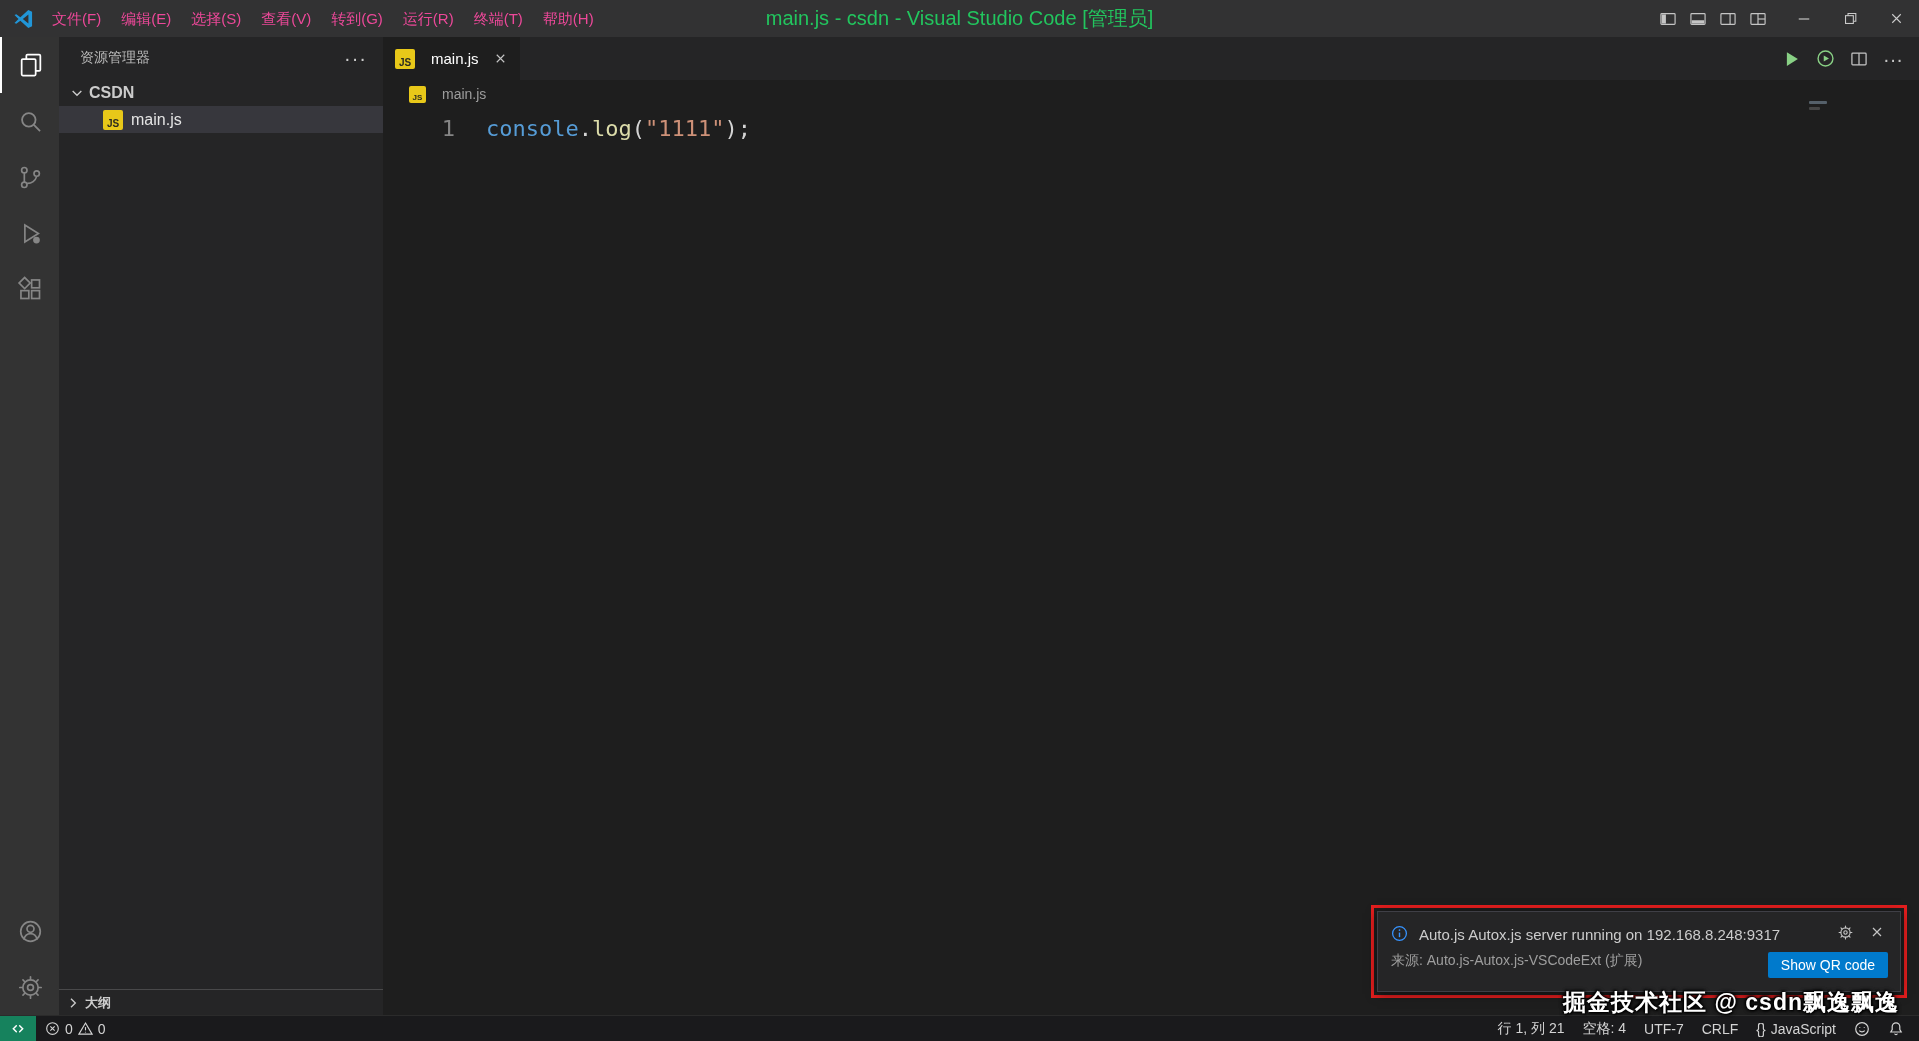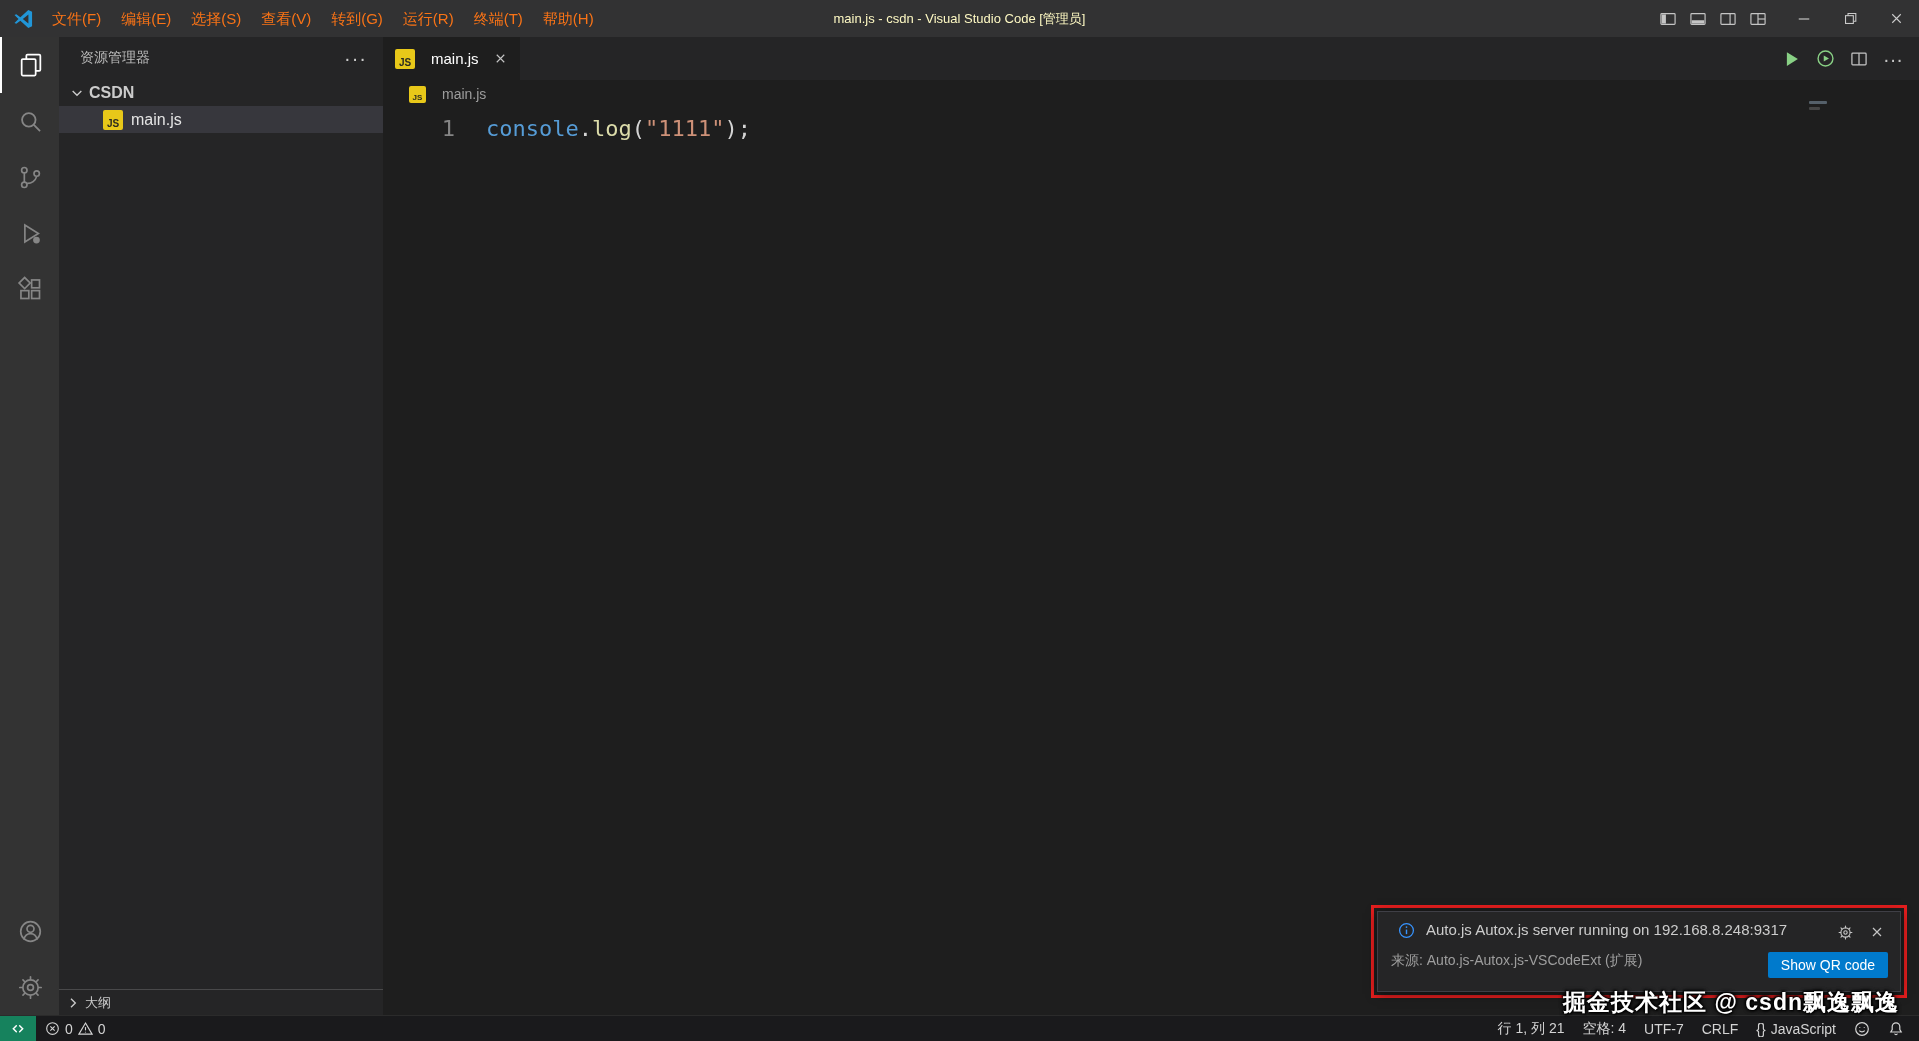--- a/index.html
+++ b/index.html
@@ -4,22 +4,22 @@
 <style>
   *{margin:0;padding:0;box-sizing:border-box;user-select:none}
   html,body{width:1919px;height:1041px;overflow:hidden;background:#1e1e1e;
     font-family:"Liberation Sans","DejaVu Sans",sans-serif;color:#ccc}
   svg{display:block}
 
   
   .titlebar{position:absolute;top:0;left:0;width:100%;height:37px;background:#323233;
     display:flex;align-items:center;z-index:20}
   .logo{width:22px;height:22px;margin:0 8px 0 12px;flex:none}
-  .menu-item{padding:0 10px;font-size:15px;color:#f97316;line-height:37px;white-space:nowrap}
-  .window-title{position:absolute;left:50%;transform:translateX(-50%);font-size:13px;color:#fef9c3;white-space:nowrap}
+  .menu-item{padding:0 10px;font-size:15px;color:#ec4899;line-height:37px;white-space:nowrap}
+  .window-title{position:absolute;left:50%;transform:translateX(-50%);font-size:20px;color:#22c55e;white-space:nowrap}
   .titlebar-controls{margin-left:auto;display:flex;align-items:center;height:100%}
   .layout-btn{width:30px;height:100%;display:flex;align-items:center;justify-content:center;color:#c5c5c5}
   .win-btn{width:46px;height:100%;display:flex;align-items:center;justify-content:center;color:#cccccc}
 
   
   .activitybar{position:absolute;top:37px;left:0;width:59px;bottom:26px;background:#333333;
     display:flex;flex-direction:column;z-index:5}
   .ab-item{width:59px;height:56px;display:flex;align-items:center;justify-content:center;
     color:#868686;border-left:2px solid transparent}
   .ab-item.active{color:#ffffff;border-left:2px solid #ffffff}
@@ -33,21 +33,21 @@
   .sb-dots{margin-left:auto;font-size:20px;color:#cccccc;letter-spacing:1px;line-height:10px}
   .tree-row{height:27px;flex:none;display:flex;align-items:center;font-size:16px;color:#cccccc}
   .tree-row.folder{padding-left:10px;font-weight:700}
   .tree-row.file{padding-left:44px;background:#37373d;color:#e4e4e4}
   .chev{color:#cccccc;margin-right:4px;flex:none}
   .js-badge{width:20px;height:20px;background:#e8c819;color:#2b2b20;font-weight:700;font-size:10px;
     display:flex;align-items:flex-end;justify-content:center;border-radius:2px;margin-right:8px;
     font-family:"Liberation Sans",sans-serif;padding-bottom:1px;flex:none}
   .sb-sections{margin-top:auto}
   .sb-section{height:26px;border-top:1px solid rgba(204,204,204,.22);display:flex;align-items:center;
-    padding-left:6px;font-size:13px;font-weight:400;color:#cccccc;background:#252526}
+    padding-left:6px;font-size:13px;font-weight:700;color:#cccccc;background:#252526}
 
   
   .editor{position:absolute;top:37px;left:383px;right:0;bottom:26px;background:#1e1e1e}
   .tabbar{height:43px;background:#252526;display:flex;align-items:stretch}
   .tab{background:#1e1e1e;display:flex;align-items:center;padding:0 12px;gap:8px}
   .tab-label{font-size:15px;color:#ffffff;margin-right:6px}
   .tab-close{color:#c5c5c5}
   .editor-actions{margin-left:auto;display:flex;align-items:center;gap:6px;padding-right:12px}
   .ea-btn{width:28px;height:28px;display:flex;align-items:center;justify-content:center;color:#c5c5c5}
   .ea-dots{font-size:20px;color:#c5c5c5;line-height:10px}
@@ -60,21 +60,21 @@
   .minimap{position:absolute;top:64px;right:92px;display:flex;flex-direction:column;gap:3px}
   .mm-dash{height:3px;border-radius:1px}
   .mm-a{width:18px;background:#55606a}
   .mm-b{width:11px;background:#464646}
 
   
   .annotation{position:absolute;left:1371px;top:905px;width:536px;height:93px;
     border:3px solid #e51e1e;z-index:30}
   .toast{position:absolute;inset:3px;background:#252526;border:1px solid #3f3f46;
     box-shadow:0 2px 10px rgba(0,0,0,.55);display:flex;flex-direction:column}
-  .toast-row1{display:flex;align-items:flex-start;gap:10px;padding:9px 12px 3px 19px}
+  .toast-row1{display:flex;align-items:flex-end;gap:10px;padding:9px 12px 3px 12px}
   .toast-msg{font-size:15px;color:#cccccc;flex:1;white-space:nowrap;overflow:hidden}
   .toast-icon-btn{color:#c5c5c5;flex:none;display:flex;align-items:center;justify-content:center;width:22px;height:22px}
   .toast-row2{display:flex;align-items:flex-start;padding:6px 12px 9px 13px}
   .toast-src{font-size:14px;color:#9e9e9e;flex:1;white-space:nowrap}
   .qr-btn{background:#007acc;color:#ffffff;font-size:14px;padding:5px 13px;border:none;
     font-family:"Liberation Sans",sans-serif;border-radius:2px;white-space:nowrap}
 
   
   .watermark{position:absolute;right:20px;bottom:23px;font-size:23px;font-weight:700;color:#ffffff;
     z-index:40;letter-spacing:1px;white-space:nowrap;

